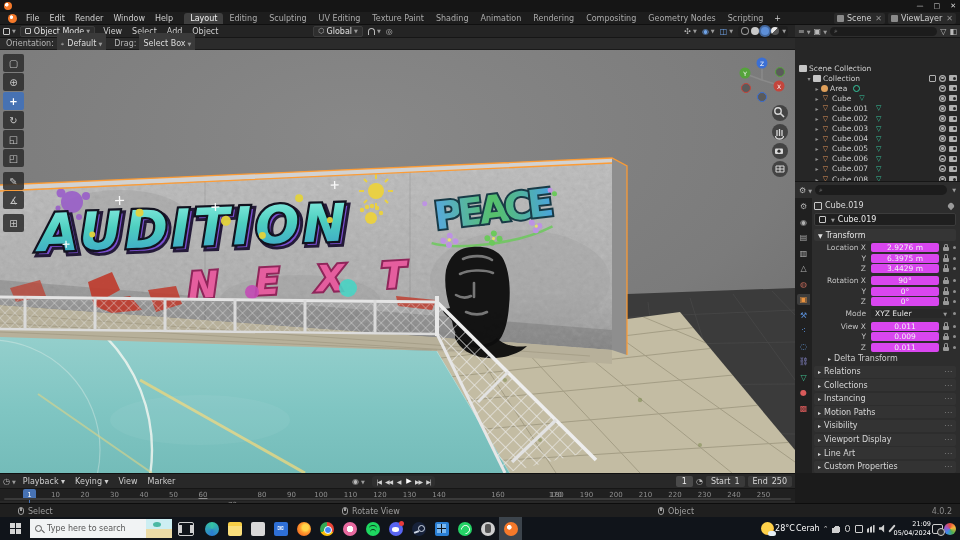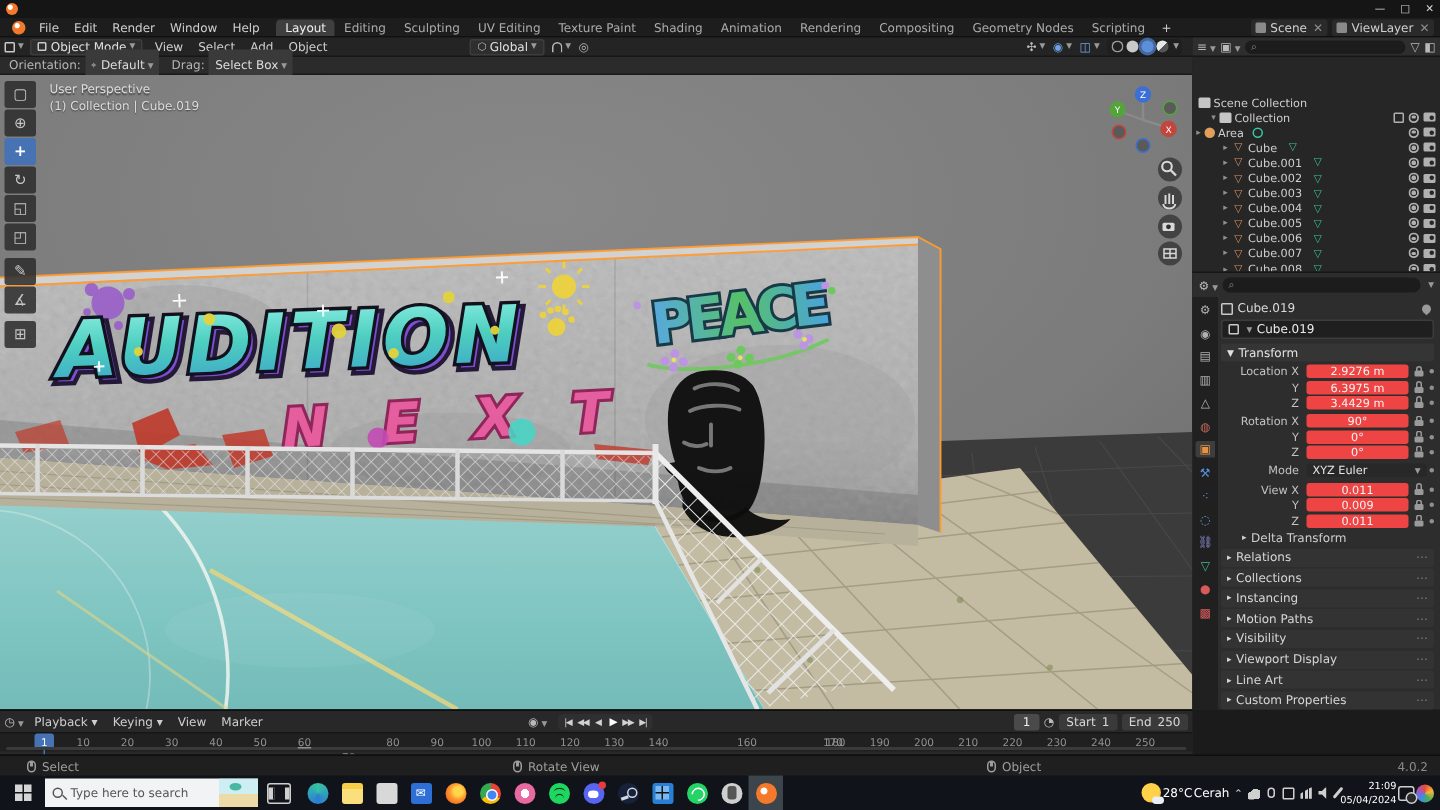--- a/index.html
+++ b/index.html
@@ -64,21 +64,21 @@
 #props-search{flex:1;height:10px;background:#1c1c1c;border-radius:5px;display:flex;align-items:center;padding:0 4px;color:#8a8a8a}
 #props-body{margin-left:17px;padding:1px 4px 0 2px}
 #pcrumb{display:flex;align-items:center;height:13px;color:#dadada;gap:3px}
 .cubeic{width:8px;height:8px;border:1.2px solid #c9c9c9;border-radius:1px}
 .pin{width:6px;height:6px;background:#9a9a9a;border-radius:50% 50% 50% 0;transform:rotate(-45deg);margin-left:auto;margin-right:2px}
 #pname{height:13px;background:#1f1f1f;border:1px solid #3c3c3c;border-radius:2px;display:flex;align-items:center;padding:0 4px;gap:3px;color:#ececec;margin:1px 0 3px}
 .psec-hdr{height:12px;background:#353535;border-radius:2px;display:flex;align-items:center;padding:0 4px;color:#e2e2e2;margin-bottom:2px}
 .prow{display:flex;align-items:center;height:9.5px;margin-bottom:.8px}
 .prow.gap{margin-top:3px}
 .prow .lbl{width:57px;text-align:right;padding-right:5px;color:#c3c3c3;font-size:7.5px}
-.vbox{flex:1;height:9px;background:#ef4444;border-radius:2px;display:flex;align-items:center;justify-content:center;color:#f2f2f2;font-size:7.5px}
+.vbox{flex:1;height:9px;background:#d946ef;border-radius:2px;display:flex;align-items:center;justify-content:center;color:#f2f2f2;font-size:7.5px}
 .vbox.dd{background:#282828;justify-content:flex-start;padding:0 4px;color:#e5e5e5}
 .vbox.dd .car{margin-left:auto;font-size:5px;color:#9a9a9a}
 .lock{width:6px;height:8px;position:relative;margin:0 2px 0 4px}
 .lock i{position:absolute;left:1px;top:0;width:4px;height:4px;border:1px solid #9a9a9a;border-bottom:none;border-radius:2px 2px 0 0;display:block}
 .lock::after{content:"";position:absolute;left:0;top:3.5px;width:6px;height:4px;background:#9a9a9a;border-radius:1px}
 .pdot{width:3px;height:3px;border-radius:50%;background:#8f8f8f;margin-left:2px}
 .psub{height:11px;display:flex;align-items:center;color:#cdcdcd;padding-left:14px;margin:0 0 2px}
 .psection{height:12px;background:#333;border-radius:2px;display:flex;align-items:center;padding:0 4px;color:#d6d6d6;margin-bottom:1.6px}
 .psection .dots{margin-left:auto;color:#7d7d7d}
 
@@ -517,24 +517,20 @@
         <circle cx="780" cy="82" r="8"></circle>
         <path d="M777,86 v-6 m2.5,6 v-7 m2.5,7 v-6 m-6.5,6 a4,3 0 0 0 8,0" stroke="#d8d8d8" stroke-width="1.3" fill="none"></path>
         <circle cx="780" cy="101" r="8"></circle>
         <rect x="775" y="98.5" width="8" height="5.5" rx="1" fill="#d8d8d8"></rect>
           <circle cx="779" cy="101.2" r="1.6" fill="#2e2e2e"></circle>
         <circle cx="780" cy="119" r="8"></circle>
         <path d="M776,116 h8 v6 h-8 z M776,119 h8 M780,116 v6" stroke="#d8d8d8" stroke-width="1" fill="none"></path>
       </g>
     </svg>
 
-    <div id="vp-label">
-      <div>User Perspective</div>
-      <div>(1) Collection | Cube.019</div>
-    </div>
     <div id="toolbar">
         <div class="tool">▢</div>
         <div class="tool">⊕</div>
         <div class="tool active" style="font-weight: bold;">+</div>
         <div class="tool">↻</div>
         <div class="tool">◱</div>
         <div class="tool">◰</div>
         <div class="tool grp">✎</div>
         <div class="tool">∡</div>
         <div class="tool grp">⊞</div>
@@ -559,21 +555,21 @@
       <div class="orow" style="padding-left: 10px;">
         <span class="arr">▾</span>
         <span class="ic-colbox"></span>
         <span class="nm">Collection</span>
         <span class="right">
           <span class="ic-chk"></span>
           <span class="ic-eye"></span>
           <span class="ic-cam"></span>
         </span>
       </div>
-      <div class="orow" style="">
+      <div class="orow" style="padding-left: 18px;">
         <span class="arr">▸</span>
         <span class="ic-lightA"></span>
         <span class="nm">Area</span>
         <span class="ic-lightdata"></span>
         <span class="right">
           <span class="ic-eye"></span>
           <span class="ic-cam"></span>
         </span>
       </div>
       <div class="orow" style="padding-left: 18px;">

